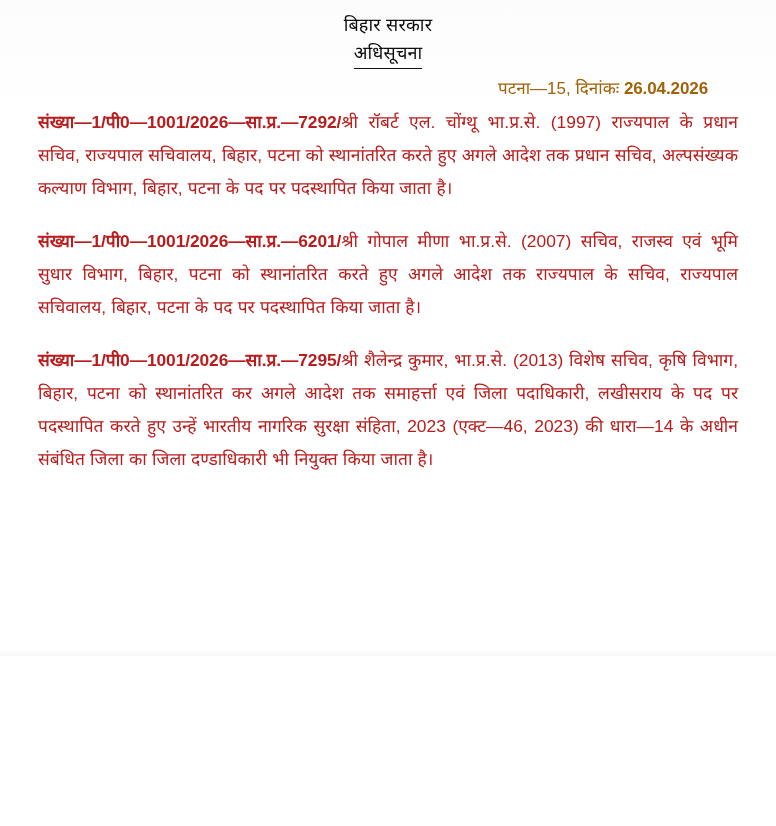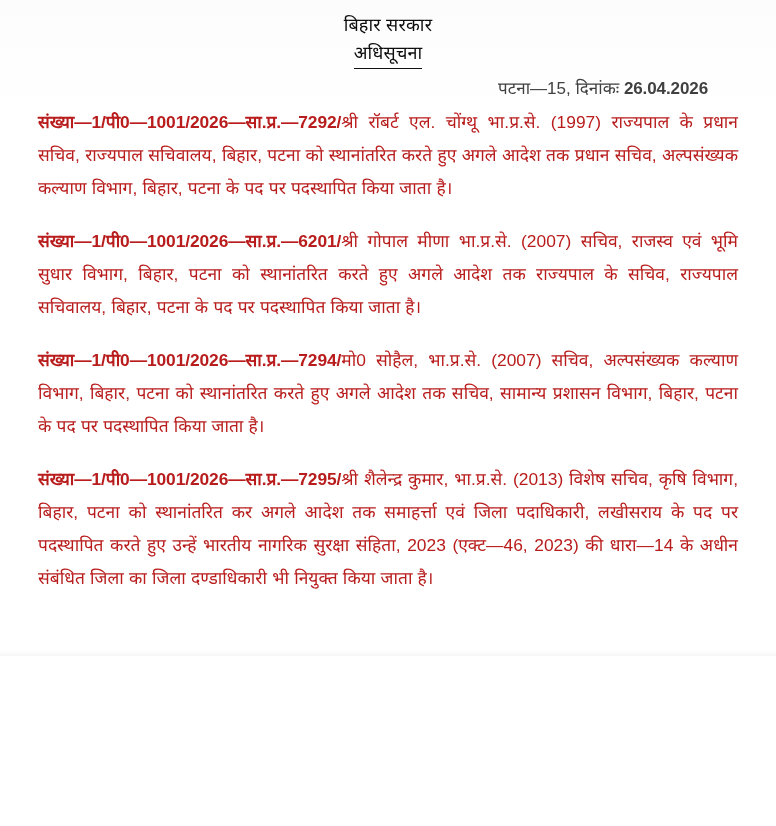--- a/index.html
+++ b/index.html
@@ -53,21 +53,21 @@
     padding-bottom: 1px;
   }
 
   
   .dateline {
     text-align: right;
     font-size: 17px;
     line-height: 26px;
     margin-top: 7px;
     padding-right: 30px;
-    color: #404040;
+    color: #a16207;
   }
   .dateline .date-val {
     font-weight: bold;
     letter-spacing: -0.1px;
   }
 
   
   .body-block {
     margin-top: 4px;
   }
@@ -144,23 +144,20 @@
 
       <p class="para">
         <span class="memo-no">संख्या—1/पी0—1001/2026—सा.प्र.—7292/</span><span>श्री रॉबर्ट एल. चोंग्थू भा.प्र.से. (1997) राज्यपाल के प्रधान सचिव, राज्यपाल सचिवालय, बिहार, पटना को स्थानांतरित करते हुए अगले आदेश तक प्रधान सचिव, अल्पसंख्यक कल्याण विभाग, बिहार, पटना के पद पर पदस्थापित किया जाता है।</span>
       </p>
 
       <p class="para">
         <span class="memo-no">संख्या—1/पी0—1001/2026—सा.प्र.—6201/</span><span>श्री गोपाल मीणा भा.प्र.से. (2007) सचिव, राजस्व एवं भूमि सुधार विभाग, बिहार, पटना को स्थानांतरित करते हुए अगले आदेश तक राज्यपाल के सचिव, राज्यपाल सचिवालय, बिहार, पटना के पद पर पदस्थापित किया जाता है।</span>
       </p>
 
 
-      <p class="para">
-        <span class="memo-no">संख्या—1/पी0—1001/2026—सा.प्र.—7294/</span><span>मो0 सोहैल, भा.प्र.से. (2007) सचिव, अल्पसंख्यक कल्याण विभाग, बिहार, पटना को स्थानांतरित करते हुए अगले आदेश तक सचिव, सामान्य प्रशासन विभाग, बिहार, पटना के पद पर पदस्थापित किया जाता है।</span>
-      </p>
 
 
       <p class="para">
         <span class="memo-no">संख्या—1/पी0—1001/2026—सा.प्र.—7295/</span><span>श्री शैलेन्द्र कुमार, भा.प्र.से. (2013) विशेष सचिव, कृषि विभाग, बिहार, पटना को स्थानांतरित कर अगले आदेश तक समाहर्त्ता एवं जिला पदाधिकारी, लखीसराय के पद पर पदस्थापित करते हुए उन्हें भारतीय नागरिक सुरक्षा संहिता, 2023 (एक्ट—46, 2023) की धारा—14 के अधीन संबंधित जिला का जिला दण्डाधिकारी भी नियुक्त किया जाता है।</span>
       </p>
 
     </div>
   </div>
 
   <div class="footer">

